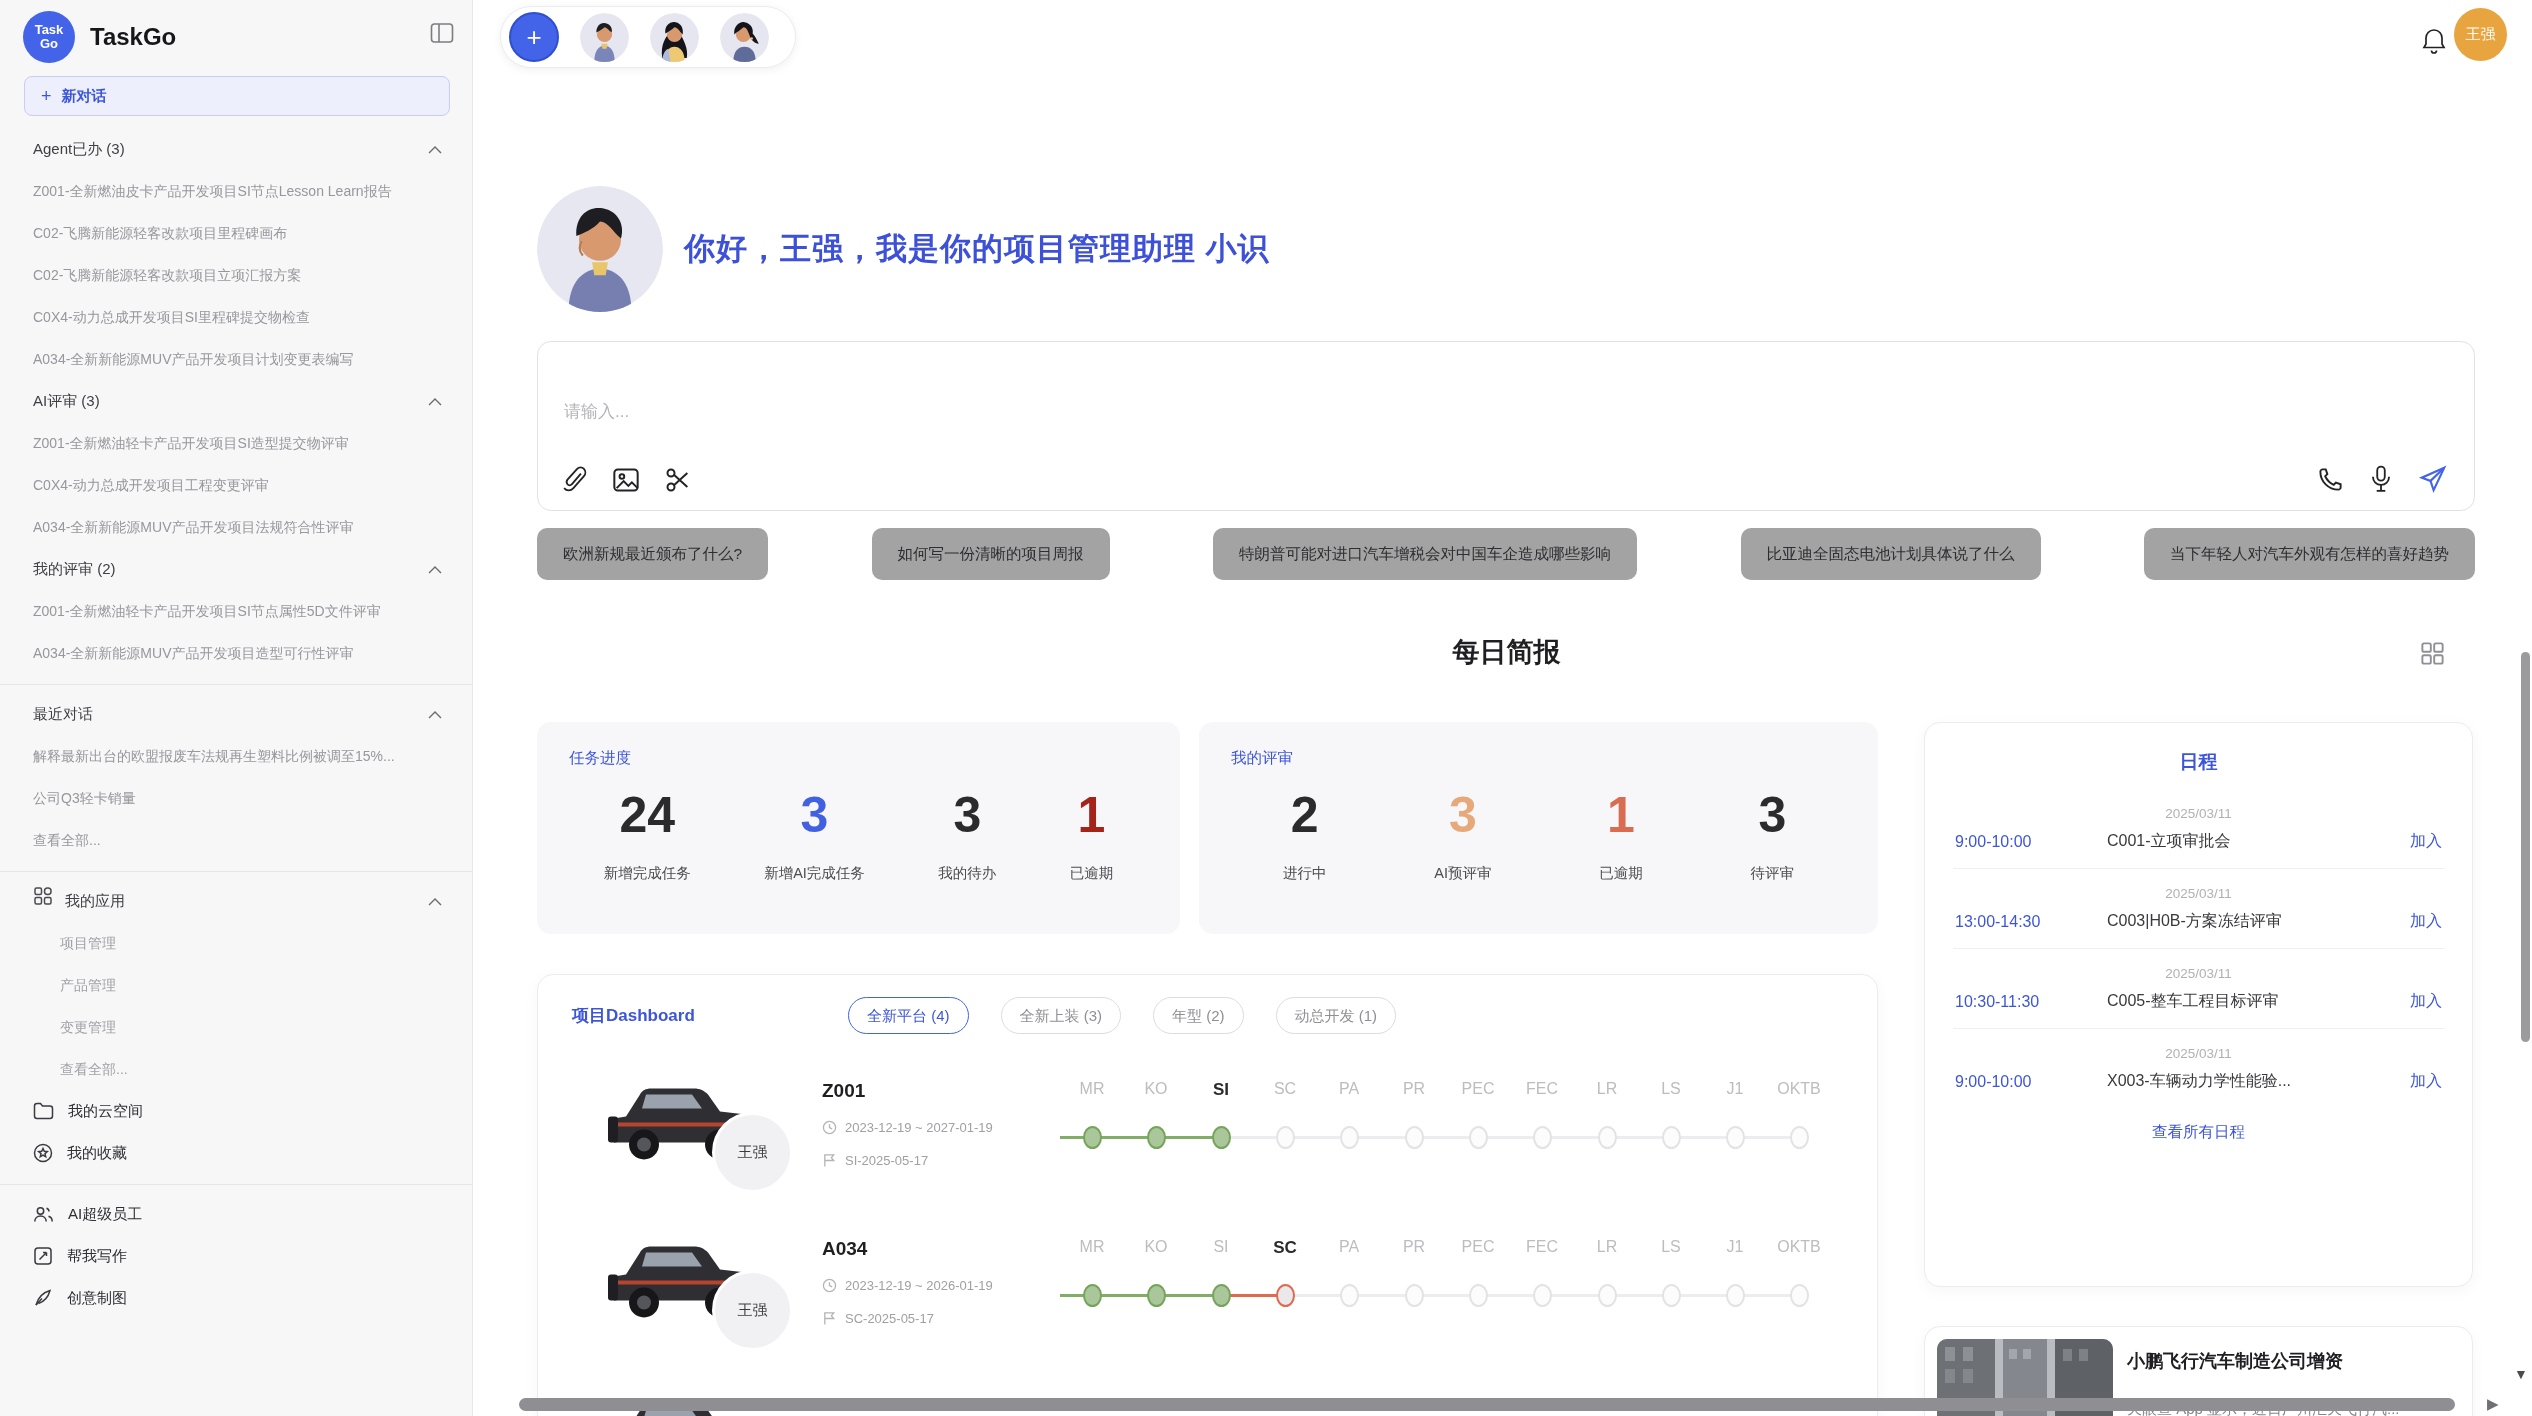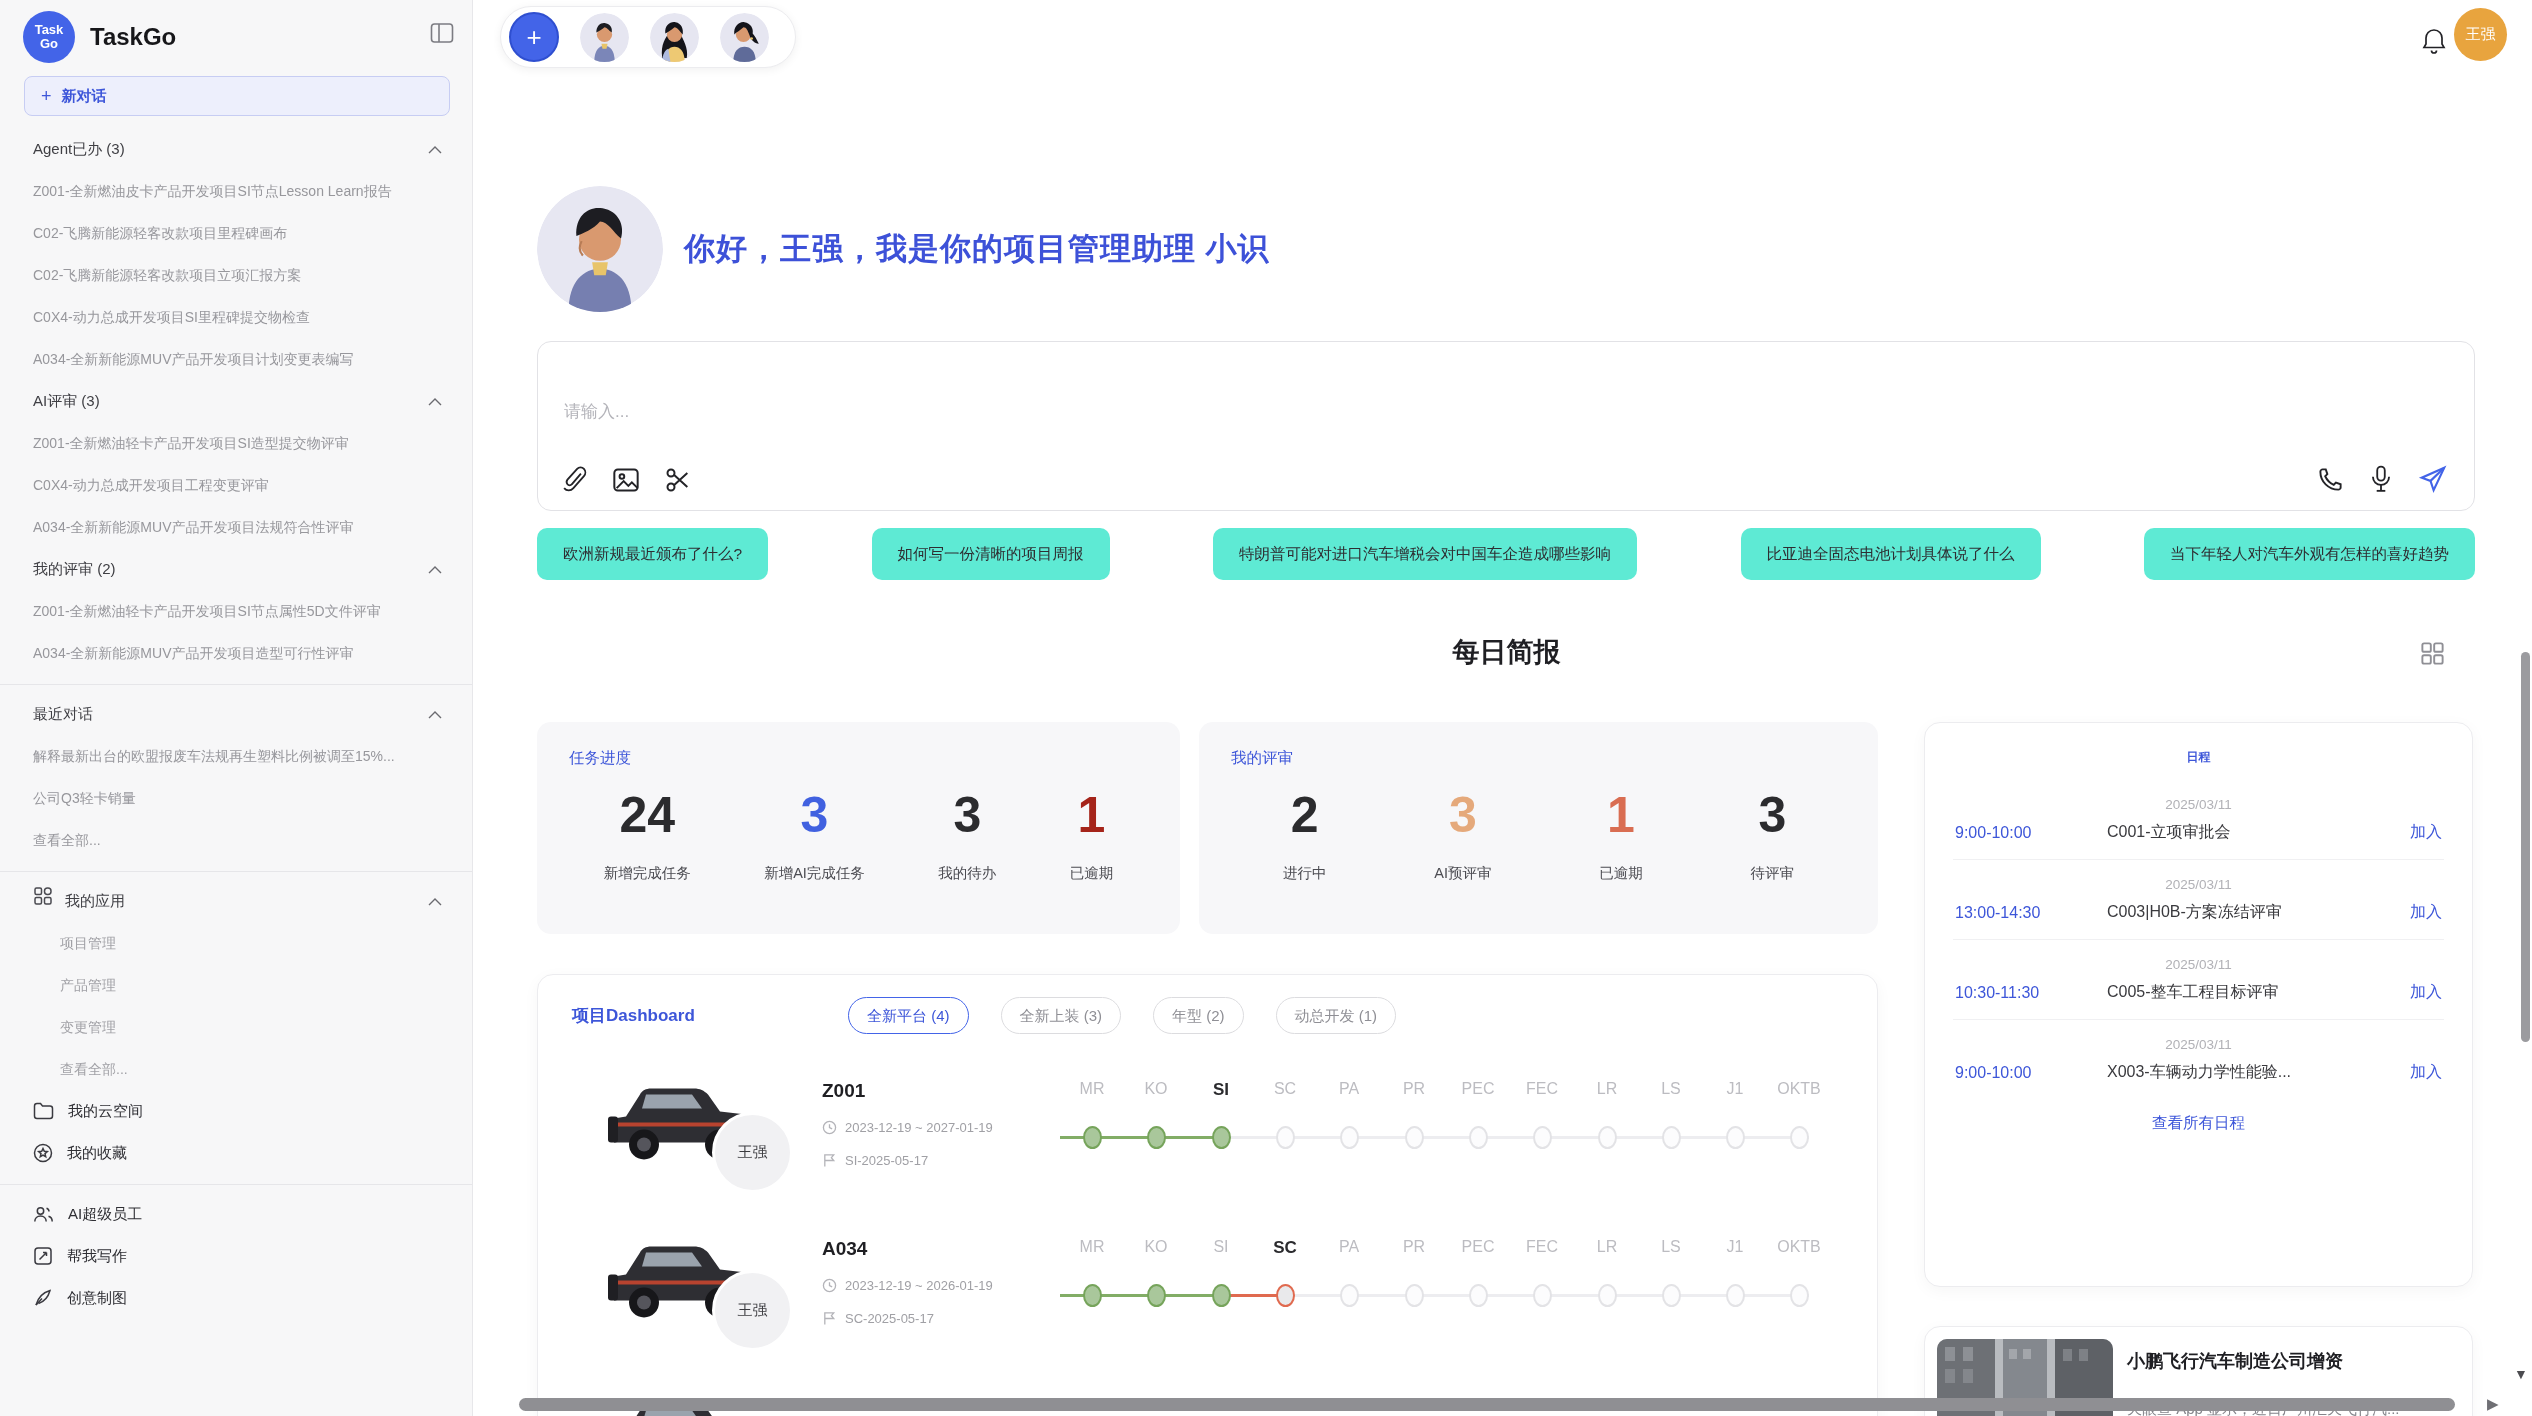--- a/index.html
+++ b/index.html
@@ -57,21 +57,21 @@
   .input-card { position:absolute; left:64px; top:341px; width:1938px; height:170px;
     border:1.5px solid #e2e2e6; border-radius:14px; background:#fff; }
   .input-ph { position:absolute; left:26px; top:58px; font-size:17px; color:#b4b4ba; }
   .input-icons-l { position:absolute; left:24px; bottom:16px; display:flex; gap:24px; color:#232327; }
   .input-icons-r { position:absolute; right:26px; bottom:16px; display:flex; gap:24px; align-items:center; color:#232327; }
   .iconbtn { cursor:pointer; display:flex; }
   .send { color:#4364e8; }
 
   .chips-row { position:absolute; left:64px; top:528px; width:1938px; display:flex;
     justify-content:space-between; }
-  .chip { background:#5eead4; border-radius:10px; height:52px; line-height:52px;
+  .chip { background:#a3a3a3; border-radius:10px; height:52px; line-height:52px;
     padding:0 26px; font-size:15.5px; color:#2e2e32; cursor:pointer; white-space:nowrap; }
 
   .brief-head { position:absolute; left:64px; top:634px; width:1939px; height:44px; }
   .brief-title { position:absolute; left:0; right:0; text-align:center; font-size:27px;
     font-weight:700; color:#1f1f23; }
   .brief-grid { position:absolute; right:30px; top:6px; color:#8f8f95; cursor:pointer; }
 
   .columns { position:absolute; left:64px; top:722px; width:1938px; display:flex; gap:46px; }
   .col-left { width:1341px; flex:0 0 auto; }
   .col-right { width:549px; flex:0 0 auto; }
@@ -115,21 +115,21 @@
   .ms-line { position:absolute; height:2.5px; top:86px; }
   .l-green { background:#82ad66; }
   .l-red { background:#e06a4f; }
   .l-gray { background:#ededf0; }
   .ms-node { position:absolute; width:19px; height:23px; border-radius:50%; top:76px; background:#fcfcfd; border:2px solid #e3e3e6; }
   .n-done { background:#a9c79b; border-color:#76a45b; }
   .n-red  { background:#e9e9eb; border-color:#e06a4f; }
 
   .sched-card { width:549px; height:565px; background:#fff; border:1.5px solid #ececef;
     border-radius:16px; box-shadow:0 4px 16px rgba(0,0,0,.04); padding-top:26px; }
-  .sched-title { text-align:center; font-size:12px; color:#3d56d9; font-weight:600; }
+  .sched-title { text-align:center; font-size:19px; color:#3d56d9; font-weight:600; }
   .sched-item { margin:0 28px; padding:17px 2px 16px 2px; border-bottom:1px solid #f0f0f2; }
   .sched-item.last { border-bottom:none; }
   .sd-date { font-size:13.5px; color:#b1b1b6;text-align:center; }
   .sd-row { display:grid; grid-template-columns:152px 1fr auto; align-items:center; margin-top:10px; }
   .sd-time { font-size:16px; color:#3d56d9; font-weight:400; }
   .sd-name { font-size:16px; color:#3a3a3e; }
   .sd-join { font-size:16px; color:#3d56d9; cursor:pointer; }
   .sched-foot { text-align:center; font-size:15.5px; color:#3d56d9; margin-top:14px; cursor:pointer; }
 
   .news-card { margin-top:39px; width:549px; height:230px; background:#fff; border:1.5px solid #ececef;

